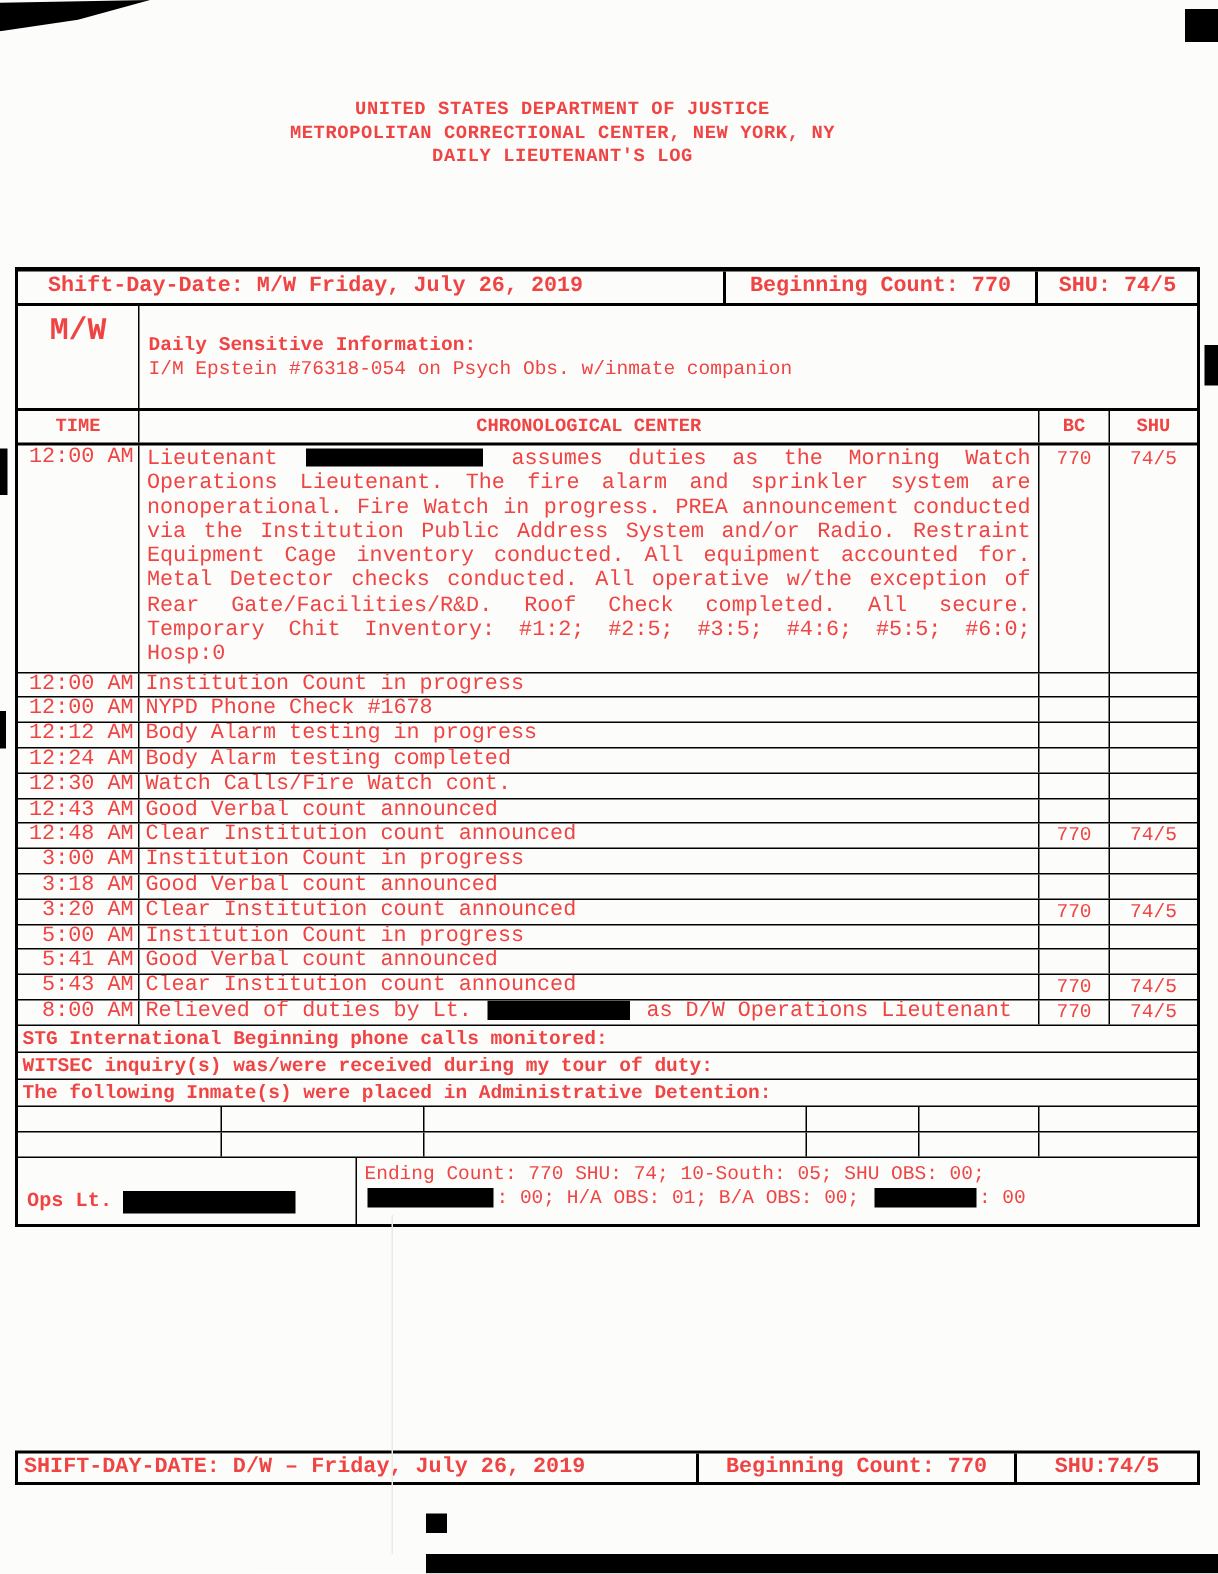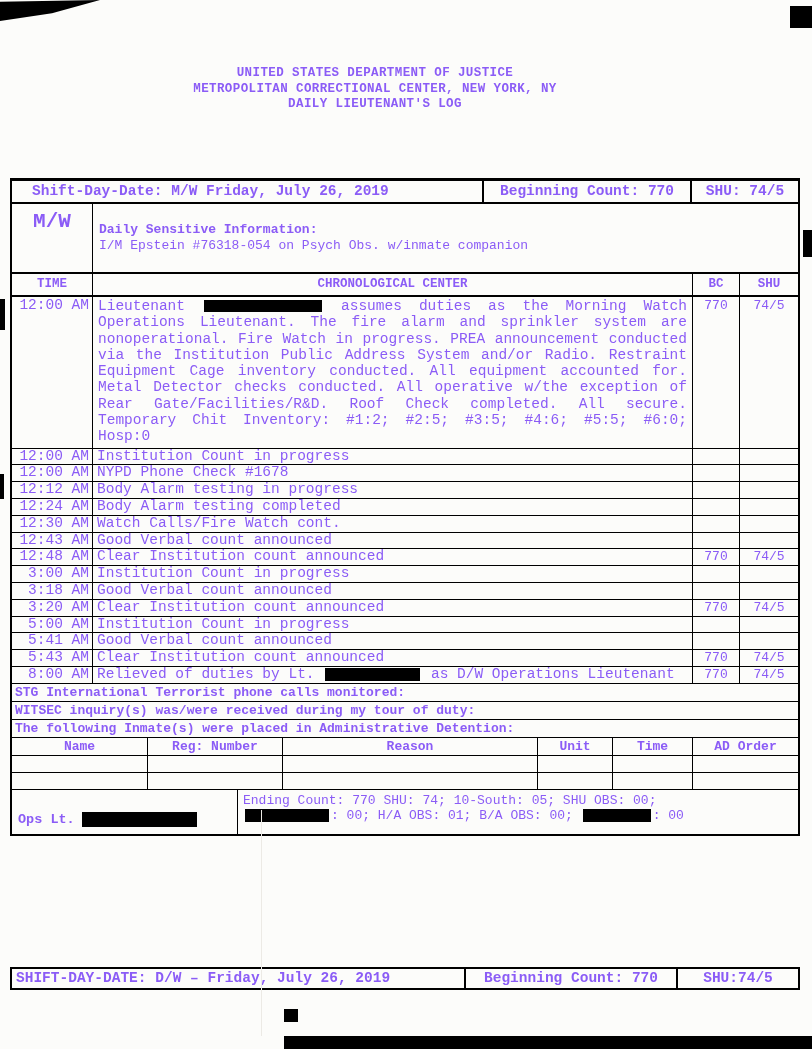--- a/index.html
+++ b/index.html
@@ -2,21 +2,21 @@
 <html><head>
 <meta charset="utf-8">
 <style>
   * { box-sizing: border-box; margin: 0; padding: 0; }
   body { margin: 0; background: #ffffff; }
   .page {
     position: relative;
     width: 812px;
     height: 1049px;
     background: #fcfcfa;
-    color: #8b5cf6;
+    color: #ef4444;
     font-family: "Liberation Mono", "DejaVu Sans Mono", monospace;
     overflow: hidden;
   }
 
   
   .artifact { position: absolute; background: #000; z-index: 5; }
   .a-topleft { left: 0; top: 0; width: 100px; height: 22px;
     clip-path: polygon(0 8%, 100% 0, 52% 60%, 0 95%); }
   .a-topright { left: 790px; top: 6px; width: 22px; height: 22px; }
   .a-rightedge { left: 803px; top: 230px; width: 9px; height: 27px; }
@@ -240,37 +240,29 @@
         </div>
         <div class="row log-row">
           <div class="cell time-cell">8:00 AM</div>
           <div class="cell event-cell">Relieved of duties by Lt. <span class="redact" style="width: 95px; height: 13px;"></span> as D/W Operations Lieutenant</div>
           <div class="cell bc-cell">770</div>
           <div class="cell shu-cell">74/5</div>
         </div>
       </div>
 
     <div class="row sum-row">
-      <span>STG International Terrorist phone calls monitored:</span>
+      <span>STG International Beginning phone calls monitored:</span>
     </div>
     <div class="row sum-row">
       <span>WITSEC inquiry(s) was/were received during my tour of duty:</span>
     </div>
     <div class="row sum-row">
       <span>The following Inmate(s) were placed in Administrative Detention:</span>
     </div>
 
-    <div class="row ad-row ad-head">
-      <div class="cell ad-c1">Name</div>
-      <div class="cell ad-c2">Reg: Number</div>
-      <div class="cell ad-c3">Reason</div>
-      <div class="cell ad-c4">Unit</div>
-      <div class="cell ad-c5">Time</div>
-      <div class="cell ad-c6">AD Order</div>
-    </div>
     <div class="row ad-row ad-empty">
       <div class="cell ad-c1"></div>
       <div class="cell ad-c2"></div>
       <div class="cell ad-c3"></div>
       <div class="cell ad-c4"></div>
       <div class="cell ad-c5"></div>
       <div class="cell ad-c6"></div>
     </div>
     <div class="row ad-row ad-empty">
       <div class="cell ad-c1"></div>

